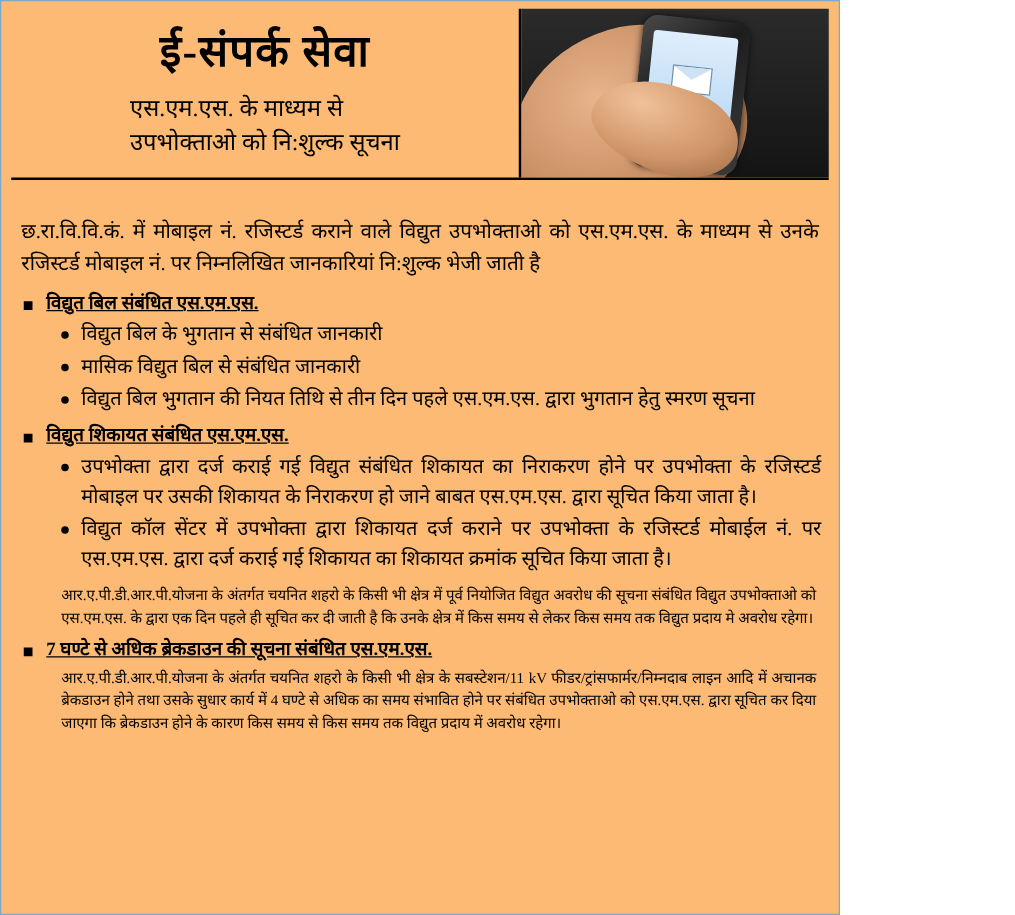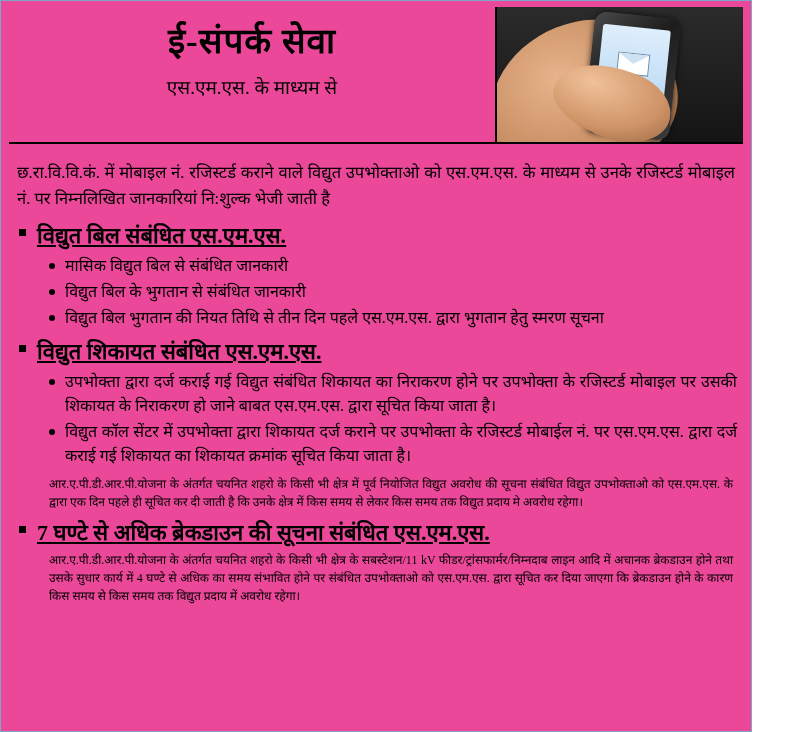--- a/index.html
+++ b/index.html
@@ -8,25 +8,25 @@
     background: #ffffff;
   }
   body {
     width: 812px;
     height: 732px;
     font-family: "Liberation Sans", sans-serif;
     overflow: hidden;
   }
   .page {
     position: relative;
-    width: 752px;
+    width: 672px;
     height: 732px;
     box-sizing: border-box;
     border: 1px solid #7da7c8;
-    background: #ec4899;
+    background: #fdba74;
   }
   
   .header {
     display: flex;
     align-items: stretch;
     height: 135px;
     margin: 6px 8px 0 8px;
   }
   .header-text {
     flex: 1 1 auto;
@@ -131,35 +131,35 @@
     border-radius: 3px;
     opacity: .85;
   }
   .header-rule {
     margin: 0 8px;
     border: 0;
     border-top: 2px solid #000;
   }
   
   .content {
-    padding: 12px 14px 0 14px;
+    padding: 24px 14px 0 14px;
     font-family: "Liberation Serif", serif;
     color: #000;
   }
   .intro {
     font-size: 16.5px;
     line-height: 1.55;
     text-align: justify;
     margin: 4px 2px 10px 2px;
   }
   .sec {
     margin-bottom: 7px;
   }
   .sec-head {
-    font-size: 22px;
+    font-size: 15px;
     font-weight: bold;
     text-decoration: underline;
     position: relative;
     padding-left: 22px;
     line-height: 1.4;
   }
   .sec-head .sqbullet {
     position: absolute;
     left: 4px;
     top: 8px;
@@ -199,20 +199,21 @@
 </head>
 <body>
 
 <div class="page">
 
   <div class="header">
     <div class="header-text">
       <div class="title-main">ई-संपर्क सेवा</div>
       <div class="title-sub">
         <div>एस.एम.एस. के माध्यम से</div>
+        <div>उपभोक्ताओ को नि:शुल्क सूचना</div>
       </div>
     </div>
     <div class="photo">
       <div class="hand"></div>
       <div class="phone">
         <div class="screen">
           <div class="envelope"></div>
         </div>
         <div class="keys"></div>
       </div>
@@ -225,22 +226,22 @@
   <div class="content">
 
     <p class="intro">छ.रा.वि.वि.कं. में मोबाइल नं. रजिस्टर्ड कराने वाले विद्युत उपभोक्ताओ को एस.एम.एस. के माध्यम से उनके रजिस्टर्ड मोबाइल नं. पर निम्नलिखित जानकारियां नि:शुल्क भेजी जाती है</p>
 
     <div class="sec">
       <div class="sec-head">
         <span class="sqbullet"></span>
         <span>विद्युत बिल संबंधित एस.एम.एस.</span>
       </div>
       <ul class="items">
+        <li><span class="dot"></span><span>विद्युत बिल के भुगतान से संबंधित जानकारी</span></li>
         <li><span class="dot"></span><span>मासिक विद्युत बिल से संबंधित जानकारी</span></li>
-        <li><span class="dot"></span><span>विद्युत बिल के भुगतान से संबंधित जानकारी</span></li>
         <li><span class="dot"></span><span>विद्युत बिल भुगतान की नियत तिथि से तीन दिन पहले एस.एम.एस. द्वारा भुगतान हेतु स्मरण सूचना</span></li>
       </ul>
     </div>
 
     <div class="sec">
       <div class="sec-head">
         <span class="sqbullet"></span>
         <span>विद्युत शिकायत संबंधित एस.एम.एस.</span>
       </div>
       <ul class="items">

